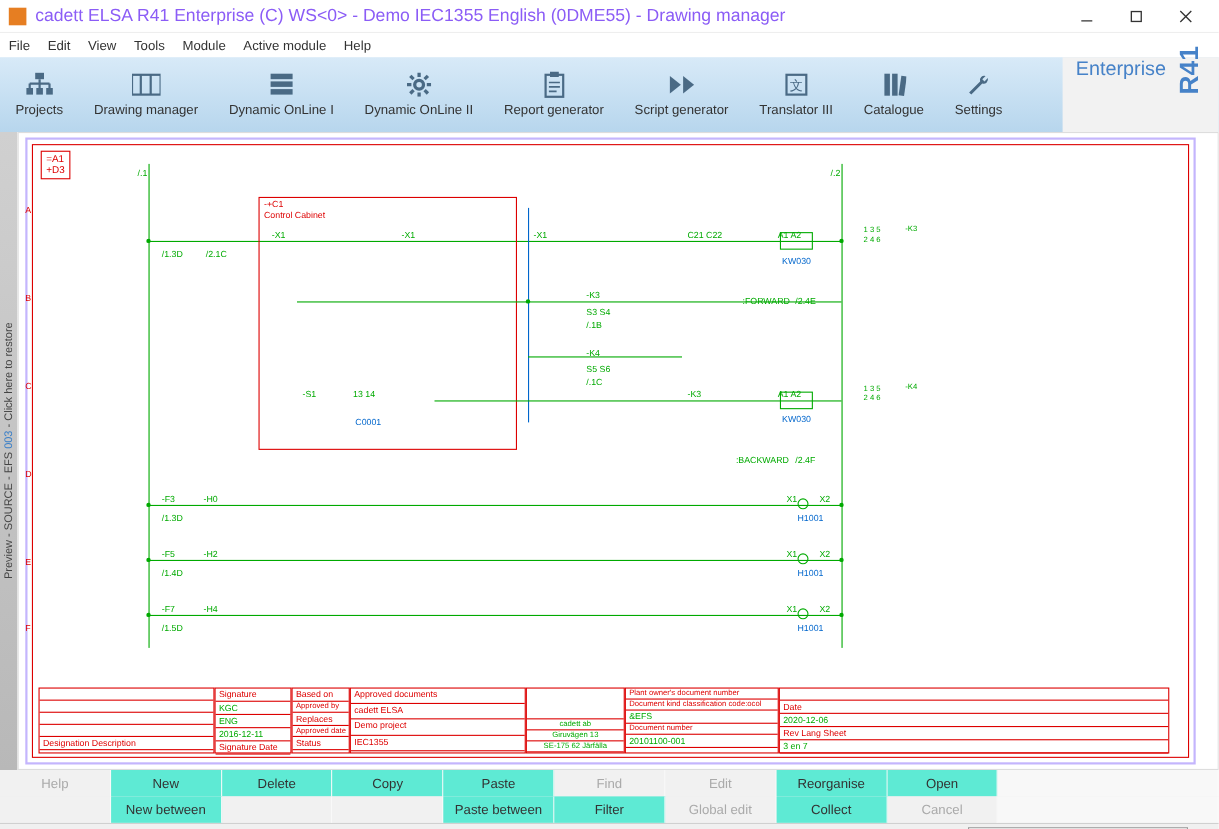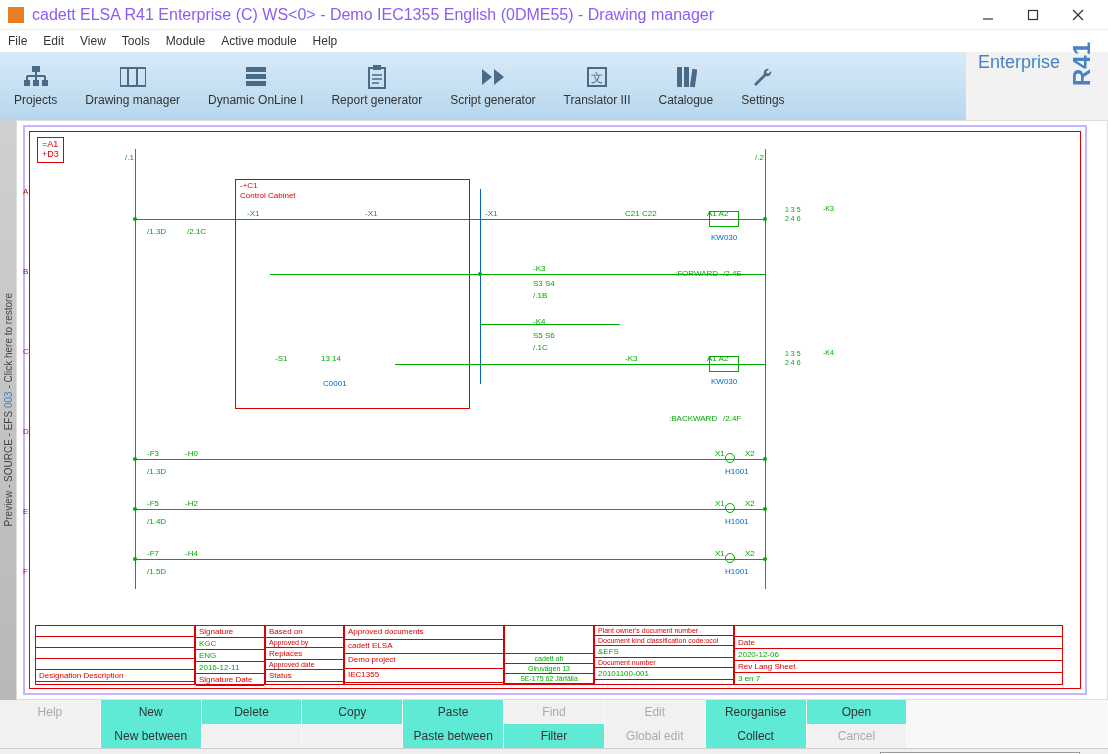--- a/index.html
+++ b/index.html
@@ -136,20 +136,38 @@
   </div>
   <div class="tbitem">
     <div class="ticon">
         <svg width="22" height="22" viewBox="0 0 22 22">
           <rect x="1" y="1" width="20" height="5"></rect>
           <rect x="1" y="8" width="20" height="5"></rect>
           <rect x="1" y="15" width="20" height="5"></rect>
         </svg>
       </div>
     <span>Dynamic OnLine I</span>
+  </div>
+  <div class="tbitem">
+    <div class="ticon">
+        <svg width="22" height="22" viewBox="0 0 22 22">
+          <circle cx="11" cy="11" r="4" fill="none" stroke="#4a6a85" stroke-width="3"></circle>
+          <g stroke="#4a6a85" stroke-width="3">
+            <line x1="11" y1="0" x2="11" y2="4"></line>
+            <line x1="11" y1="18" x2="11" y2="22"></line>
+            <line x1="0" y1="11" x2="4" y2="11"></line>
+            <line x1="18" y1="11" x2="22" y2="11"></line>
+            <line x1="3" y1="3" x2="6" y2="6"></line>
+            <line x1="16" y1="16" x2="19" y2="19"></line>
+            <line x1="3" y1="19" x2="6" y2="16"></line>
+            <line x1="16" y1="6" x2="19" y2="3"></line>
+          </g>
+        </svg>
+      </div>
+    <span>Dynamic OnLine II</span>
   </div>
   <div class="tbitem">
     <div class="ticon">
         <svg width="20" height="24" viewBox="0 0 20 24">
           <rect x="2" y="3" width="16" height="20" fill="none" stroke="#4a6a85" stroke-width="2"></rect>
           <rect x="6" y="0" width="8" height="5"></rect>
           <line x1="5" y1="10" x2="15" y2="10" stroke="#4a6a85" stroke-width="1.5"></line>
           <line x1="5" y1="14" x2="15" y2="14" stroke="#4a6a85" stroke-width="1.5"></line>
           <line x1="5" y1="18" x2="12" y2="18" stroke="#4a6a85" stroke-width="1.5"></line>
         </svg>
@@ -314,21 +332,21 @@
           <div class="tb-cell" style="height:11px"></div>
           <div class="tb-cell" style="height:12px">Designation Description</div>
         </div>
         <div class="tb-col" style="width:70px">
           <div class="tb-cell">Signature</div>
           <div class="tb-cell green">KGC</div>
           <div class="tb-cell green">ENG</div>
           <div class="tb-cell green">2016-12-11</div>
           <div class="tb-cell">Signature Date</div>
         </div>
-        <div class="tb-col" style="width:79px">
+        <div class="tb-col" style="width:53px">
           <div class="tb-cell">Based on</div>
           <div class="tb-cell" style="font-size:7px">Approved by</div>
           <div class="tb-cell">Replaces</div>
           <div class="tb-cell" style="font-size:7px">Approved date</div>
           <div class="tb-cell">Status</div>
         </div>
         <div class="tb-col" style="width:160px">
           <div class="tb-cell" style="height:14px">Approved documents</div>
           <div class="tb-cell" style="height:14px">cadett ELSA</div>
           <div class="tb-cell" style="height:15px">Demo project</div>

